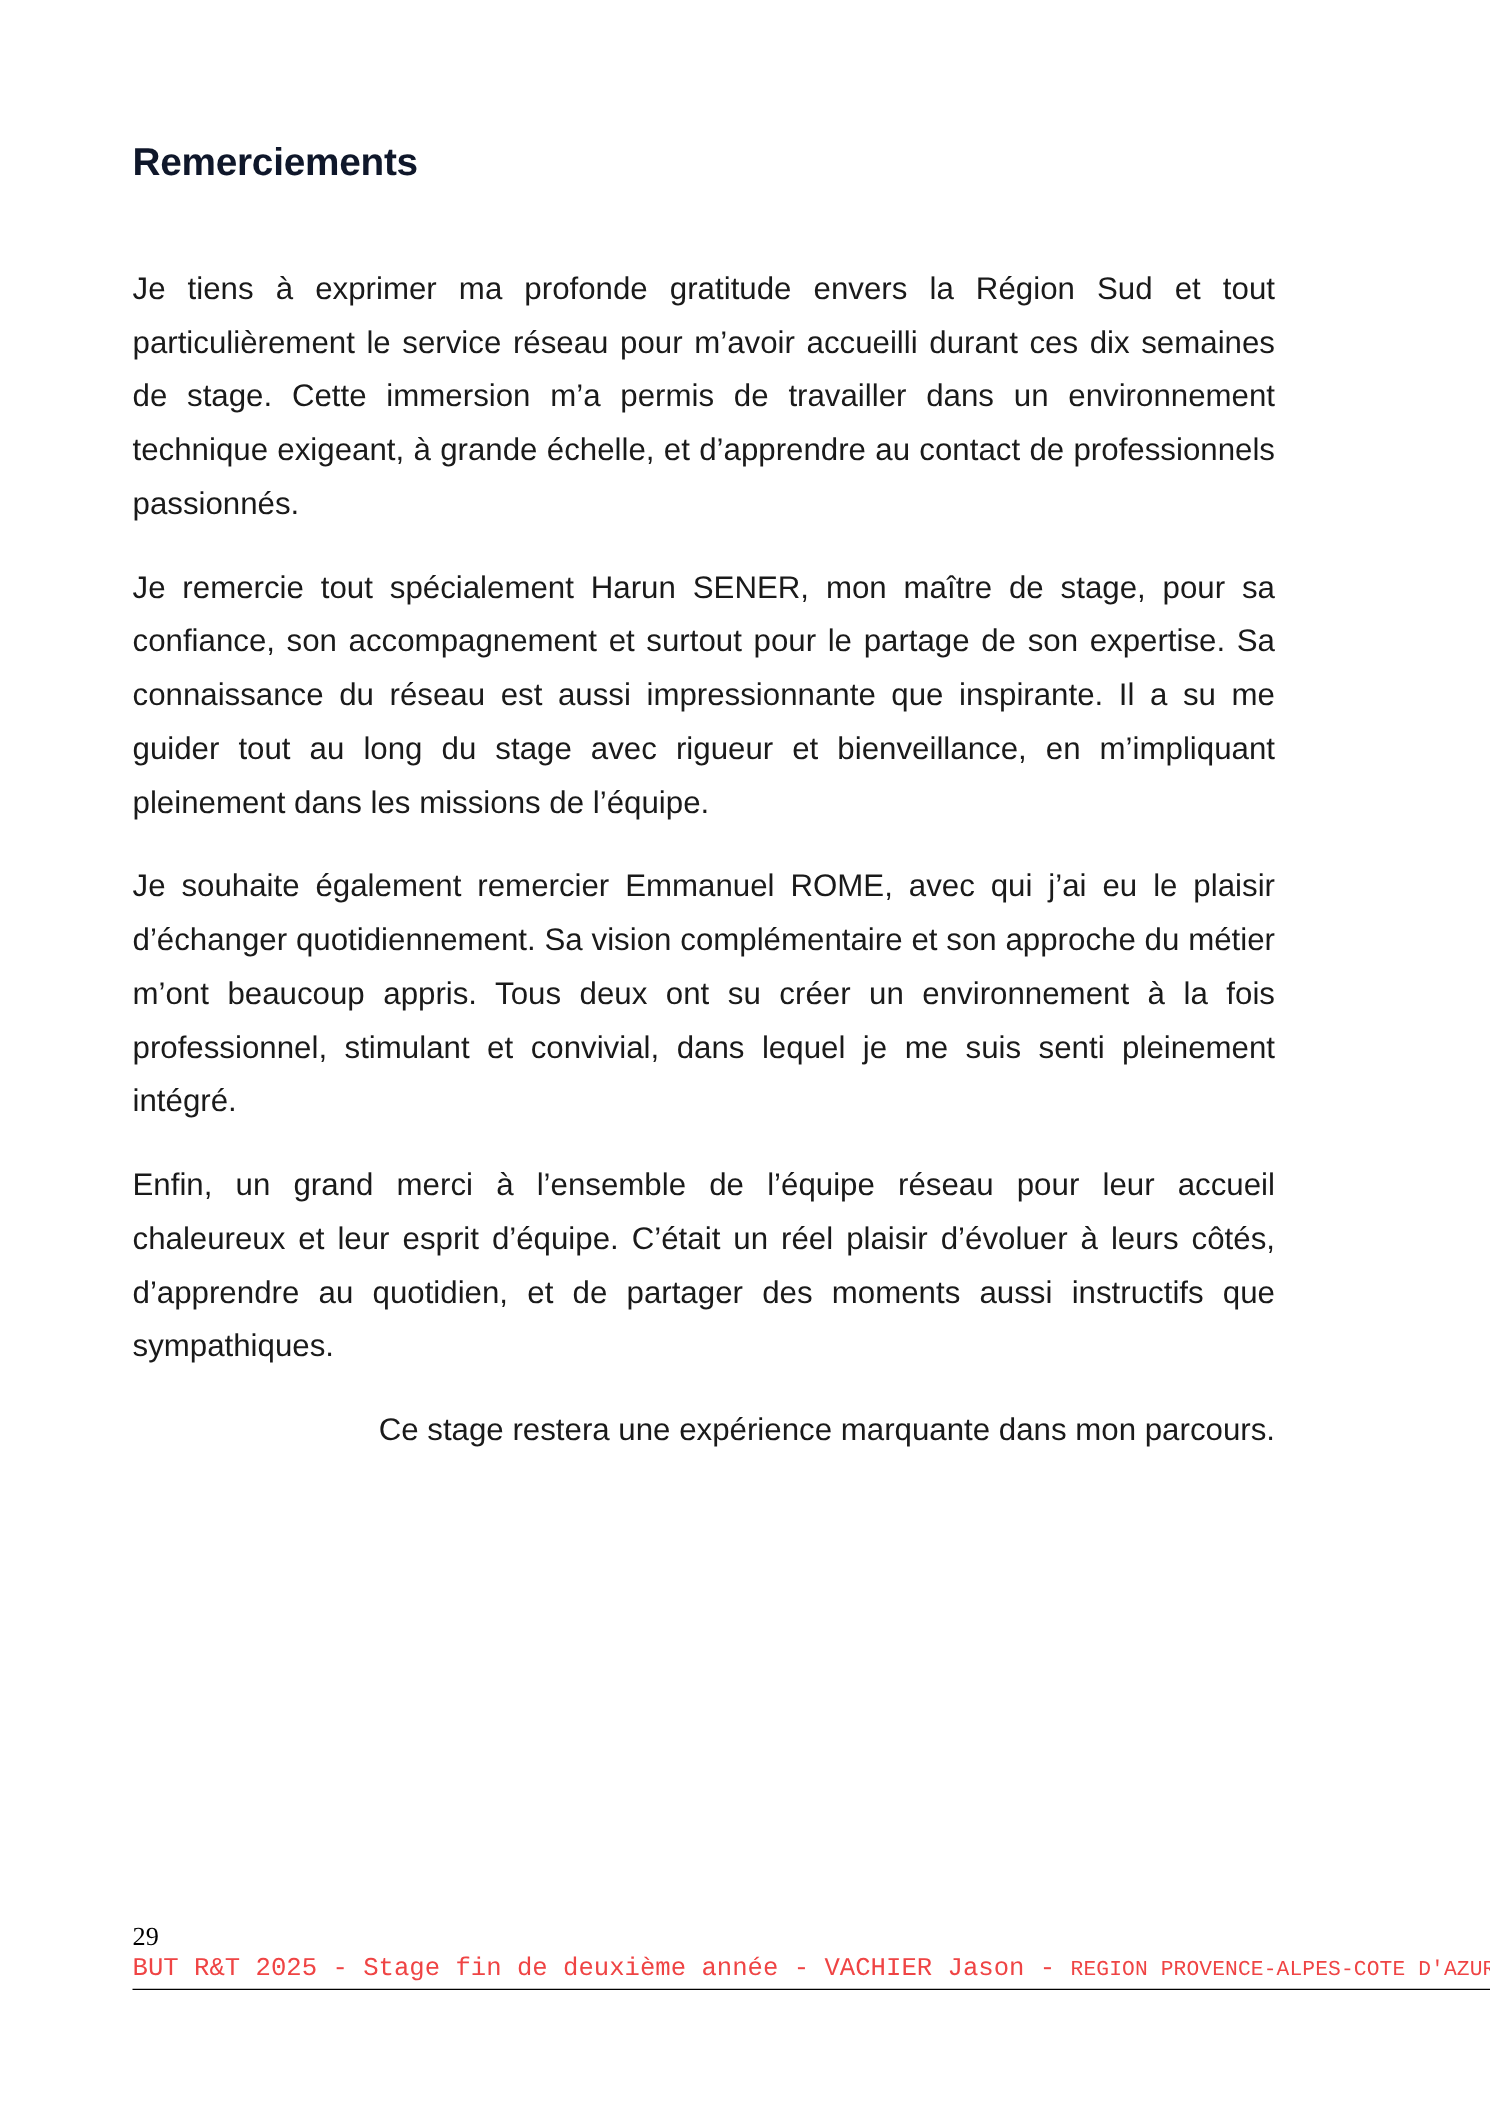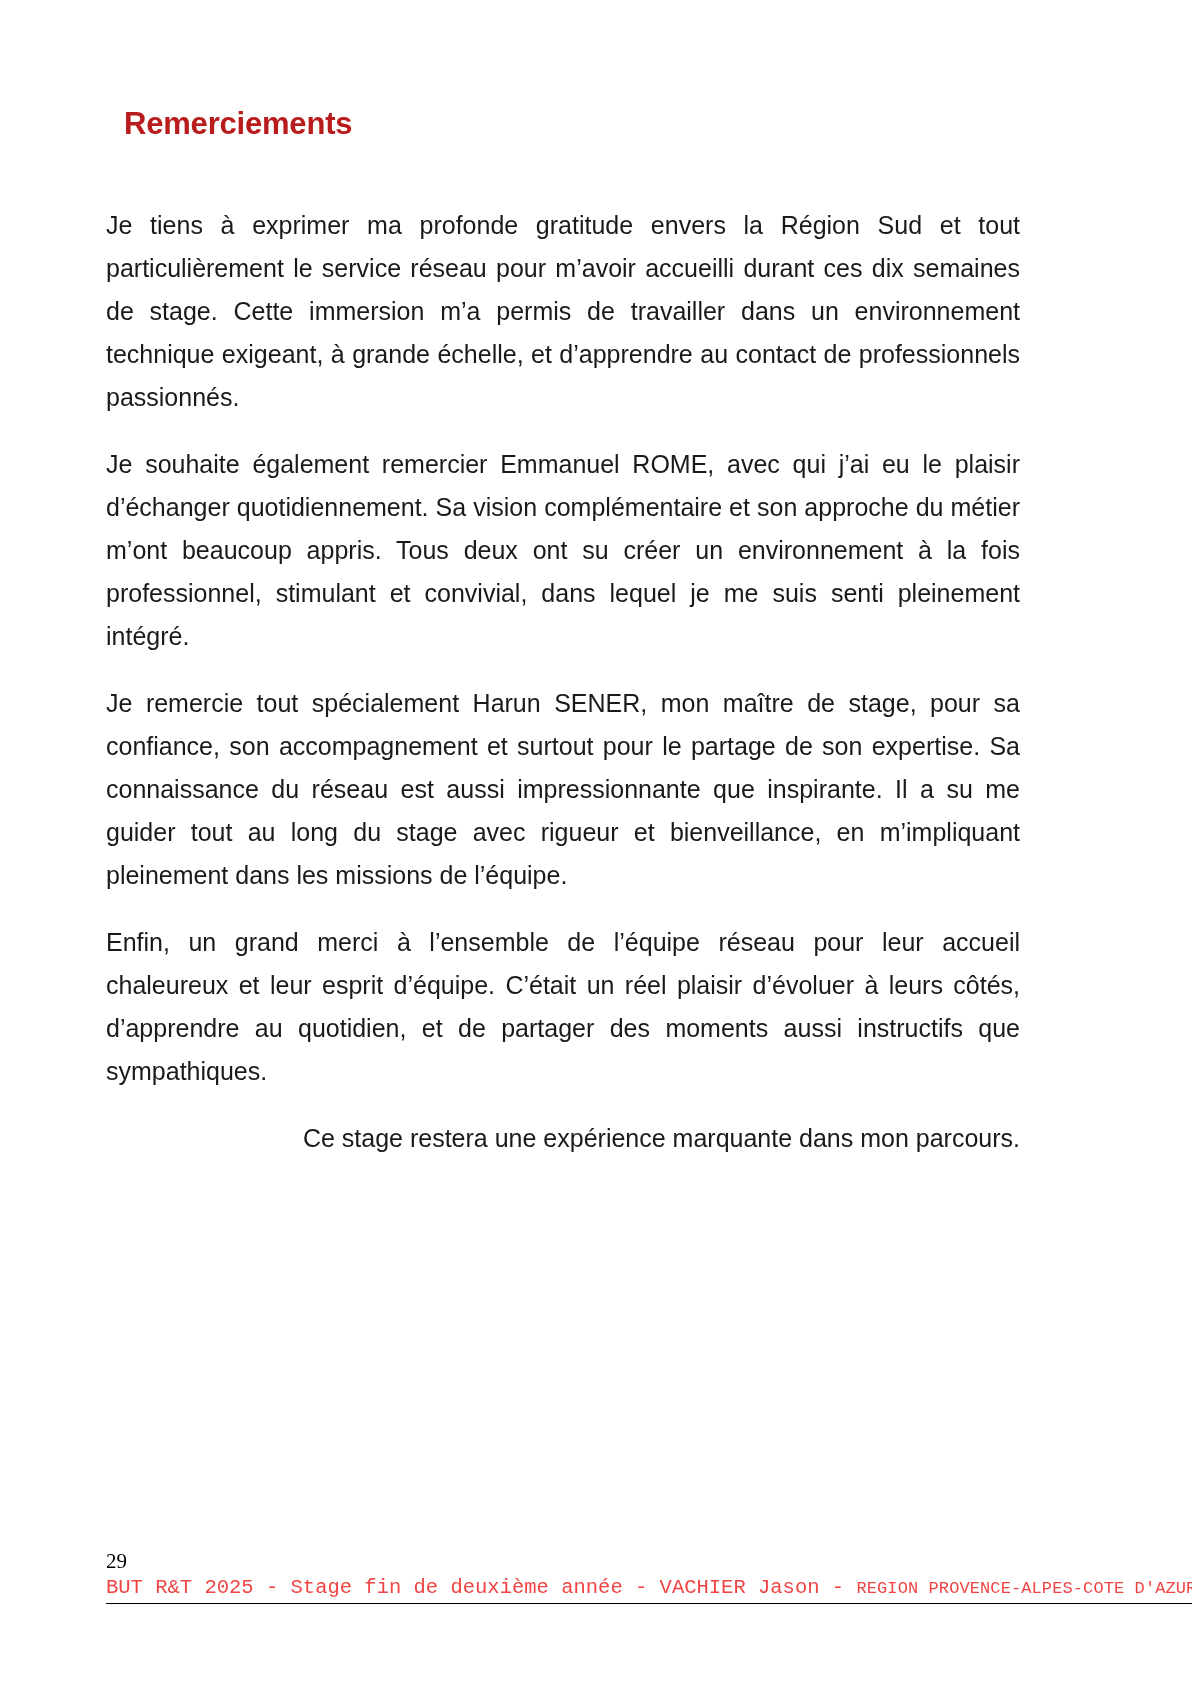--- a/index.html
+++ b/index.html
@@ -28,23 +28,23 @@
     left: 106px;
     top: 0;
     width: 914px;
   }
 
   .doc-title {
     font-family: "Liberation Sans", sans-serif;
     font-size: 31px;
     font-weight: bold;
     letter-spacing: -0.2px;
-    color: #b91c1c;
-    margin: 18px;
-    padding-top: 88px;
+    color: #0f172a;
+    margin: 0;
+    padding-top: 112px;
     line-height: 1.15;
   }
 
   .body-block {
     margin-top: 62px;
   }
 
   p.para {
     margin: 0 0 24px 0;
     font-size: 25px;
@@ -60,21 +60,21 @@
   }
 
   p.para.no-justify {
     text-align: right;
   }
 
   
   .footer {
     position: absolute;
     left: 106px;
-    bottom: 80px;
+    bottom: 92px;
     width: 914px;
   }
 
   .page-number {
     font-family: "Liberation Serif", serif;
     font-size: 21px;
     line-height: 1.1;
     color: #000000;
     margin: 0 0 2px 0;
   }
@@ -102,22 +102,22 @@
 <body>
 
 <div class="page">
 
   <div class="content">
 
     <h1 class="doc-title">Remerciements</h1>
 
     <div class="body-block">
       <p class="para">Je tiens à exprimer ma profonde gratitude envers la Région Sud et tout particulièrement le service réseau pour m’avoir accueilli durant ces dix semaines de stage. Cette immersion m’a permis de travailler dans un environnement technique exigeant, à grande échelle, et d’apprendre au contact de professionnels passionnés.</p>
+      <p class="para">Je remercie tout spécialement Harun SENER, mon maître de stage, pour sa confiance, son accompagnement et surtout pour le partage de son expertise. Sa connaissance du réseau est aussi impressionnante que inspirante. Il a su me guider tout au long du stage avec rigueur et bienveillance, en m’impliquant pleinement dans les missions de l’équipe.</p>
       <p class="para">Je souhaite également remercier Emmanuel ROME, avec qui j’ai eu le plaisir d’échanger quotidiennement. Sa vision complémentaire et son approche du métier m’ont beaucoup appris. Tous deux ont su créer un environnement à la fois professionnel, stimulant et convivial, dans lequel je me suis senti pleinement intégré.</p>
-      <p class="para">Je remercie tout spécialement Harun SENER, mon maître de stage, pour sa confiance, son accompagnement et surtout pour le partage de son expertise. Sa connaissance du réseau est aussi impressionnante que inspirante. Il a su me guider tout au long du stage avec rigueur et bienveillance, en m’impliquant pleinement dans les missions de l’équipe.</p>
       <p class="para">Enfin, un grand merci à l’ensemble de l’équipe réseau pour leur accueil chaleureux et leur esprit d’équipe. C’était un réel plaisir d’évoluer à leurs côtés, d’apprendre au quotidien, et de partager des moments aussi instructifs que sympathiques.</p>
       <p class="para no-justify">Ce stage restera une expérience marquante dans mon parcours.</p>
     </div>
 
   </div>
 
   <div class="footer">
     <div class="page-number">29</div>
     <div class="footer-rule-wrap">
       <span class="footer-line"><span>BUT R&amp;T 2025 - Stage fin de deuxième année - VACHIER Jason - </span><span class="smallcaps">REGION PROVENCE-ALPES-COTE D'AZUR</span></span>

